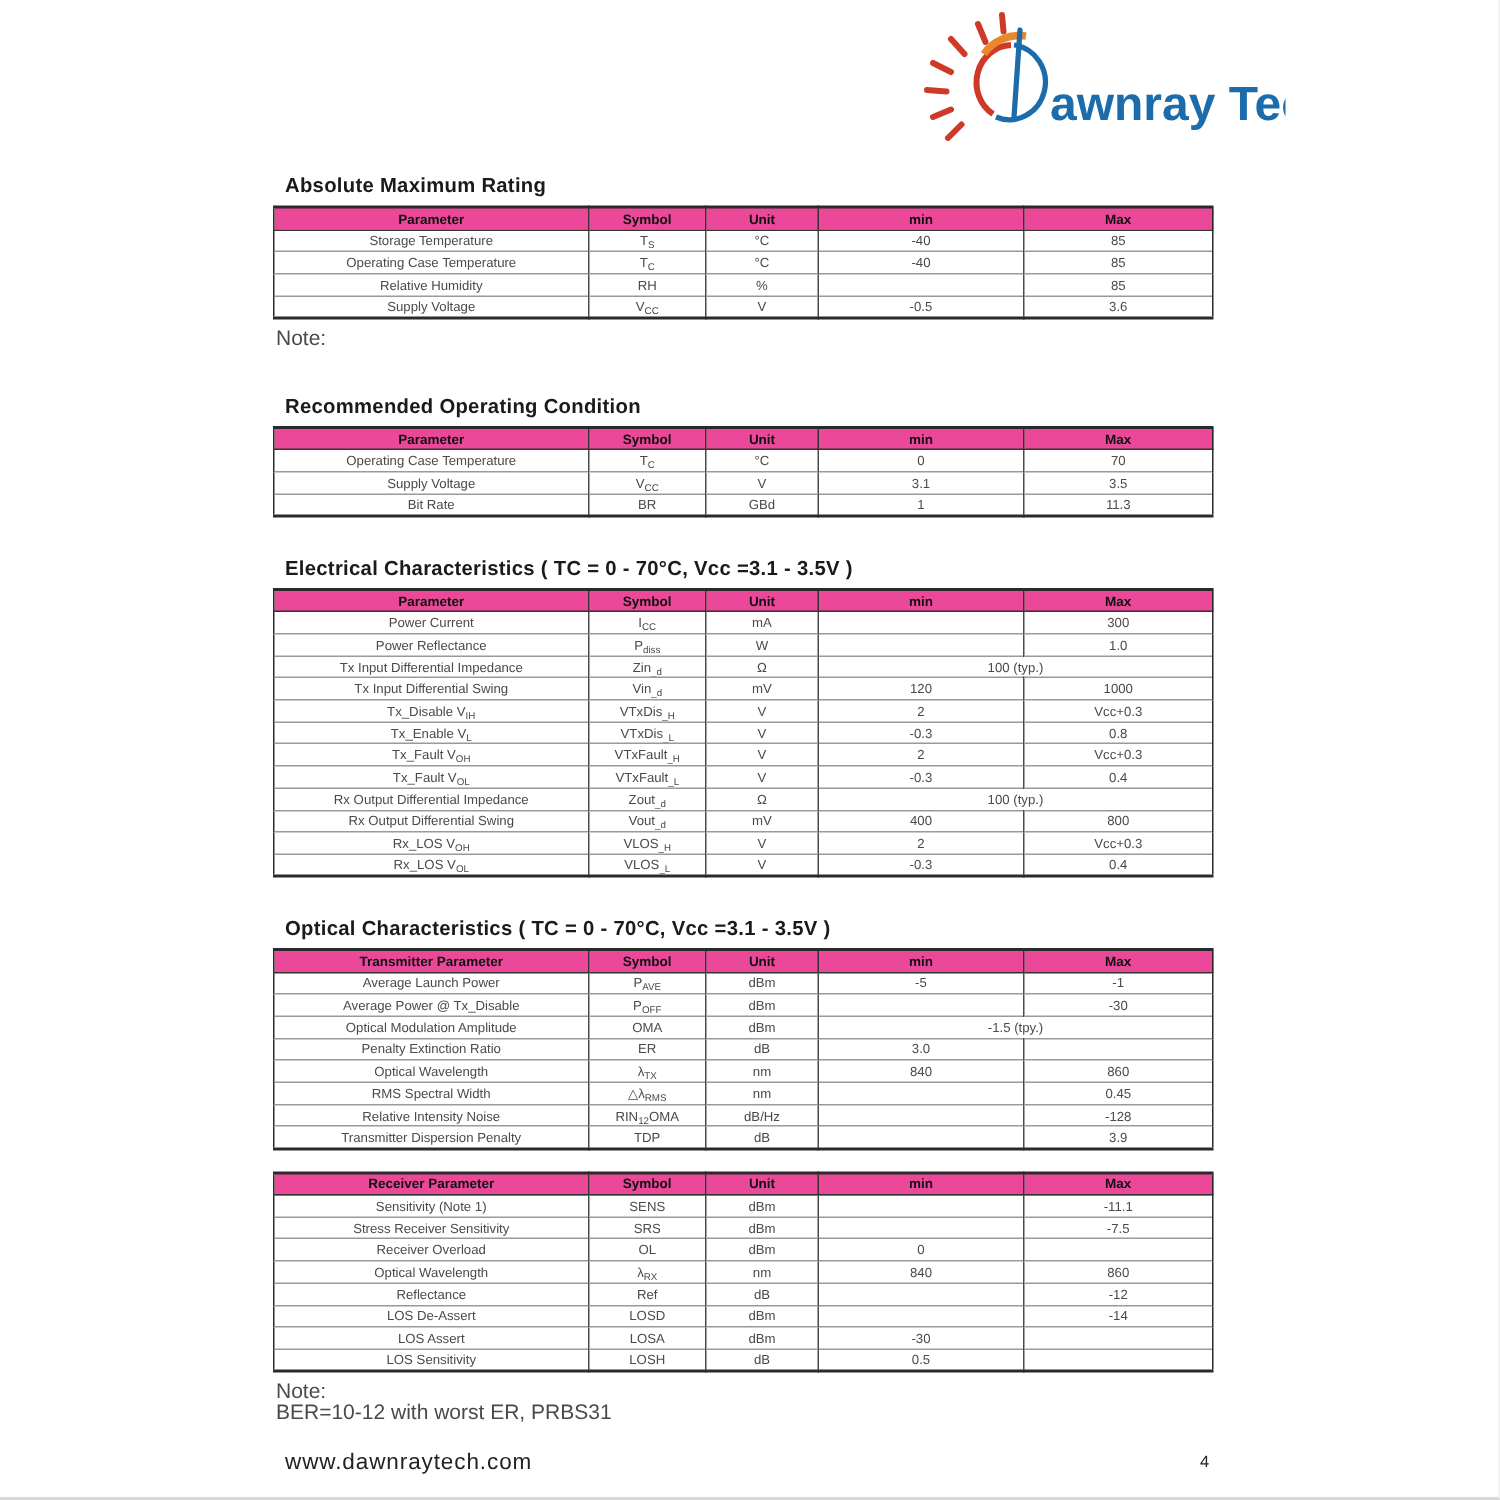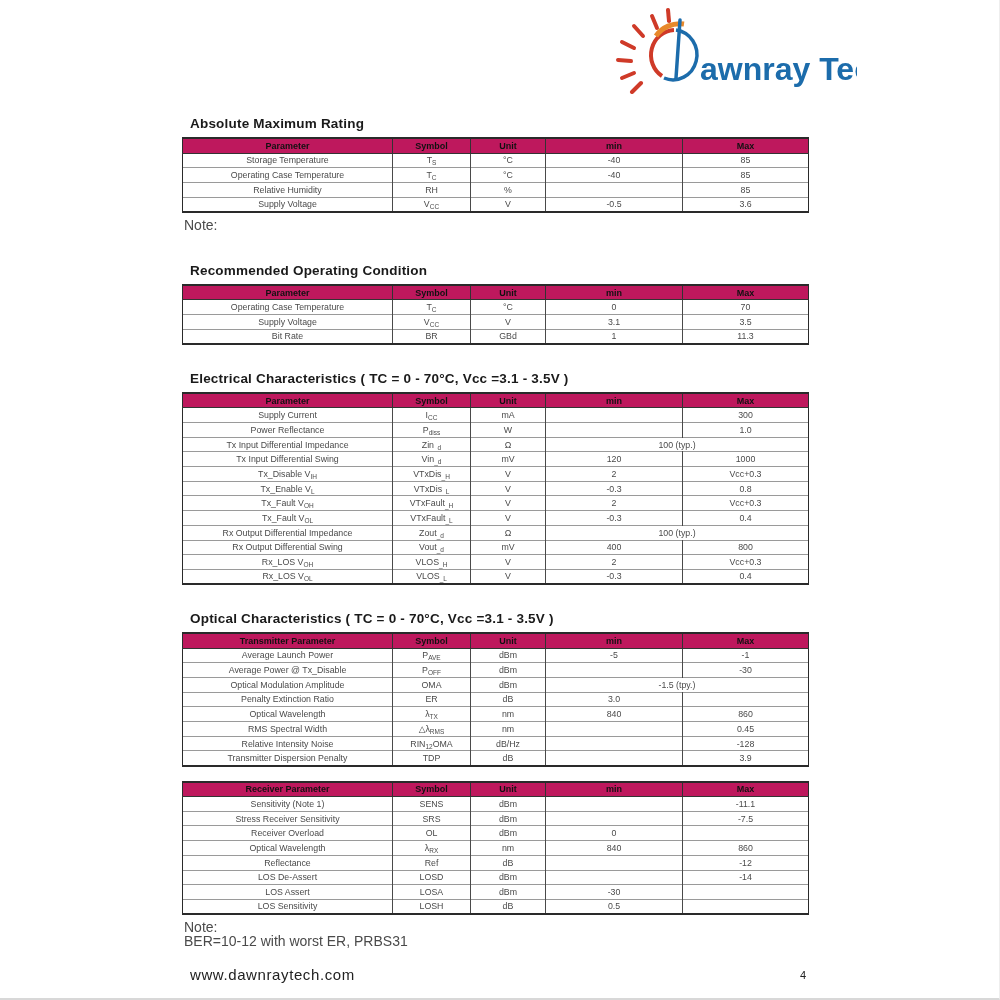--- a/index.html
+++ b/index.html
@@ -32,21 +32,21 @@
     letter-spacing: 0.2px;
   }
   table.spec {
     width: 100%;
     border-collapse: collapse;
     table-layout: fixed;
     border-top: 2px solid #2a2a2a;
     border-bottom: 2px solid #2a2a2a;
   }
   table.spec th {
-    background: #be185d;
+    background: #ec4899;
     color: #111;
     font-size: 9px;
     font-weight: bold;
     height: 15px;
     padding: 1px 4px;
     border: 1px solid #333;
     border-top: none;
     text-align: center;
   }
   table.spec td {
@@ -231,21 +231,21 @@
           <tr>
             <th>Parameter</th>
             <th>Symbol</th>
             <th>Unit</th>
             <th>min</th>
             <th>Max</th>
           </tr>
         </thead>
         <tbody>
           <tr>
-            <td>Supply Current</td>
+            <td>Power Current</td>
             <td>I<sub>CC</sub></td>
             <td>mA</td>
             <td></td>
             <td>300</td>
           </tr>
           <tr>
             <td>Power Reflectance</td>
             <td>P<sub>diss</sub></td>
             <td>W</td>
             <td></td>

